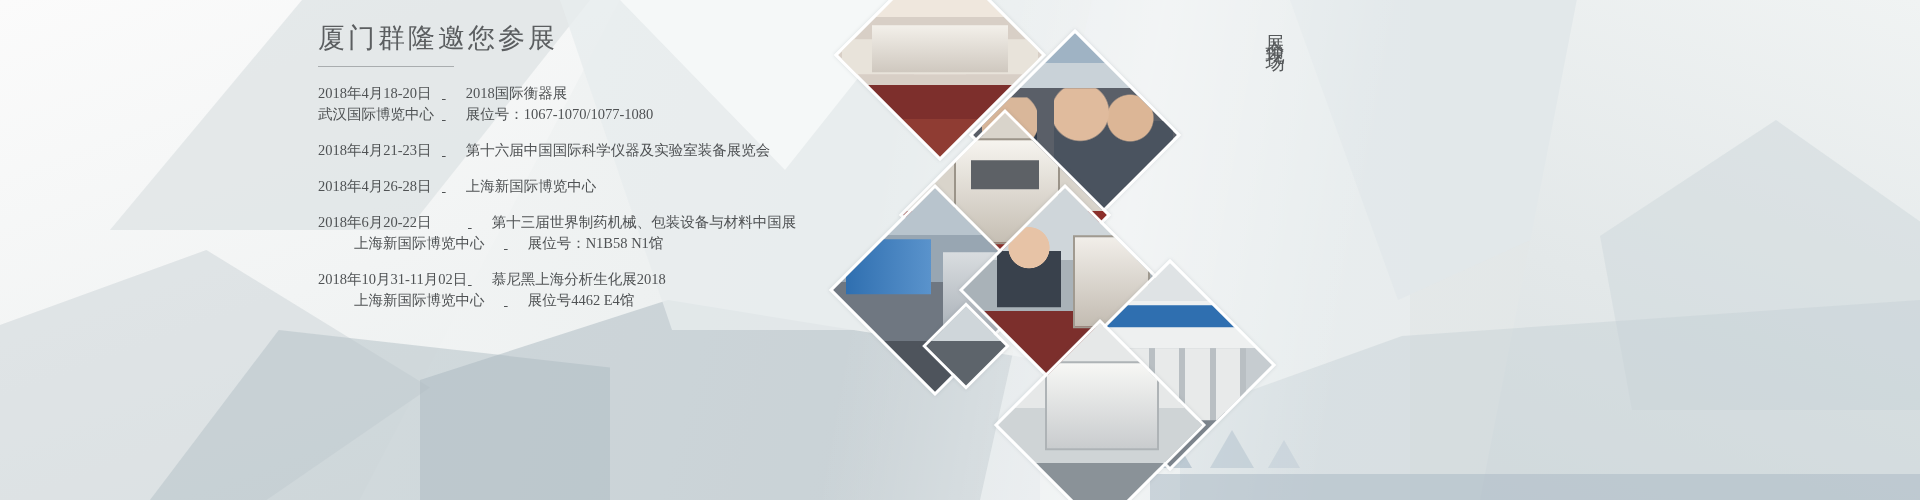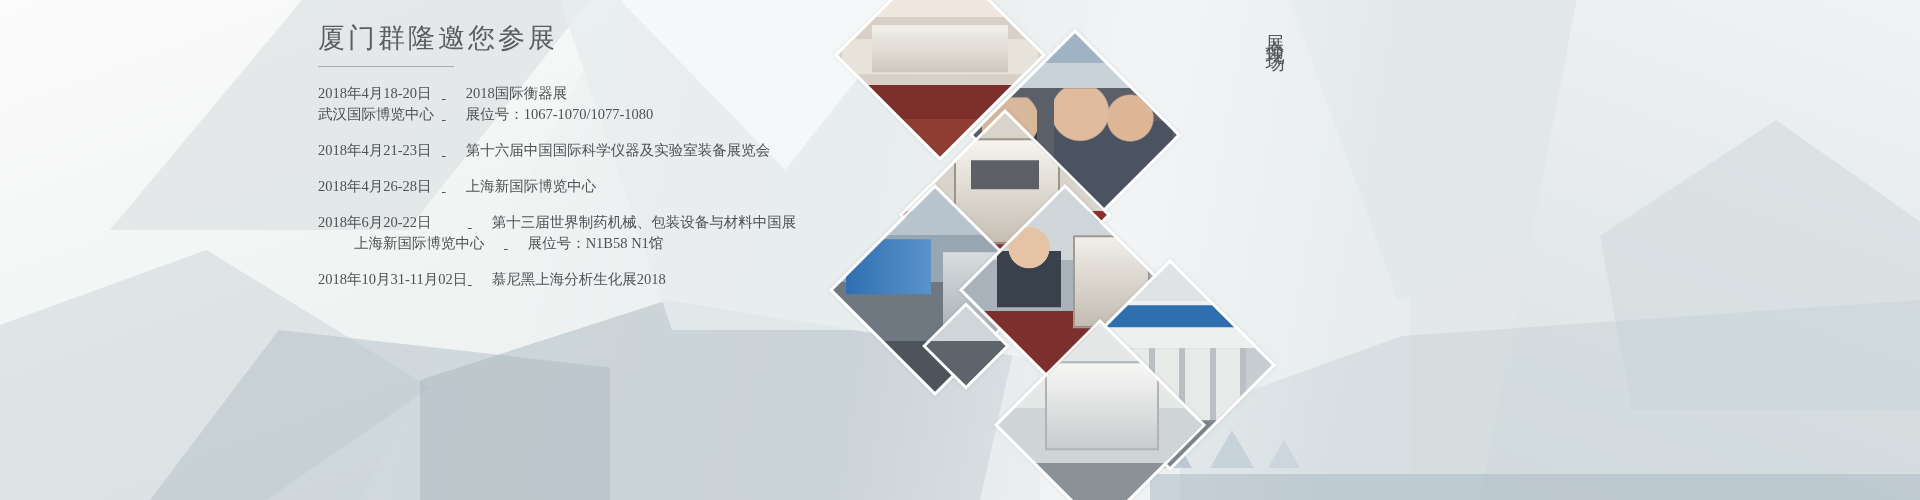--- a/index.html
+++ b/index.html
@@ -325,20 +325,24 @@
         <span class="c-venue">上海新国际博览中心</span>
         <span class="c-booth">展位号：N1B58 N1馆</span>
       </span>
     </div>
 
     <div class="event wide">
       <span class="row">
         <span class="c-date">2018年10月31-11月02日</span>
         <span class="c-title">慕尼黑上海分析生化展2018</span>
       </span>
+      <span class="row">
+        <span class="c-venue">上海新国际博览中心</span>
+        <span class="c-booth">展位号4462 E4馆</span>
+      </span>
     </div>
 
 
   </div>
 
   <div class="collage">
 
     <div class="dia" style="left: 25px; top: -20px;">
       <div class="inner ph-booth"></div>
     </div>

